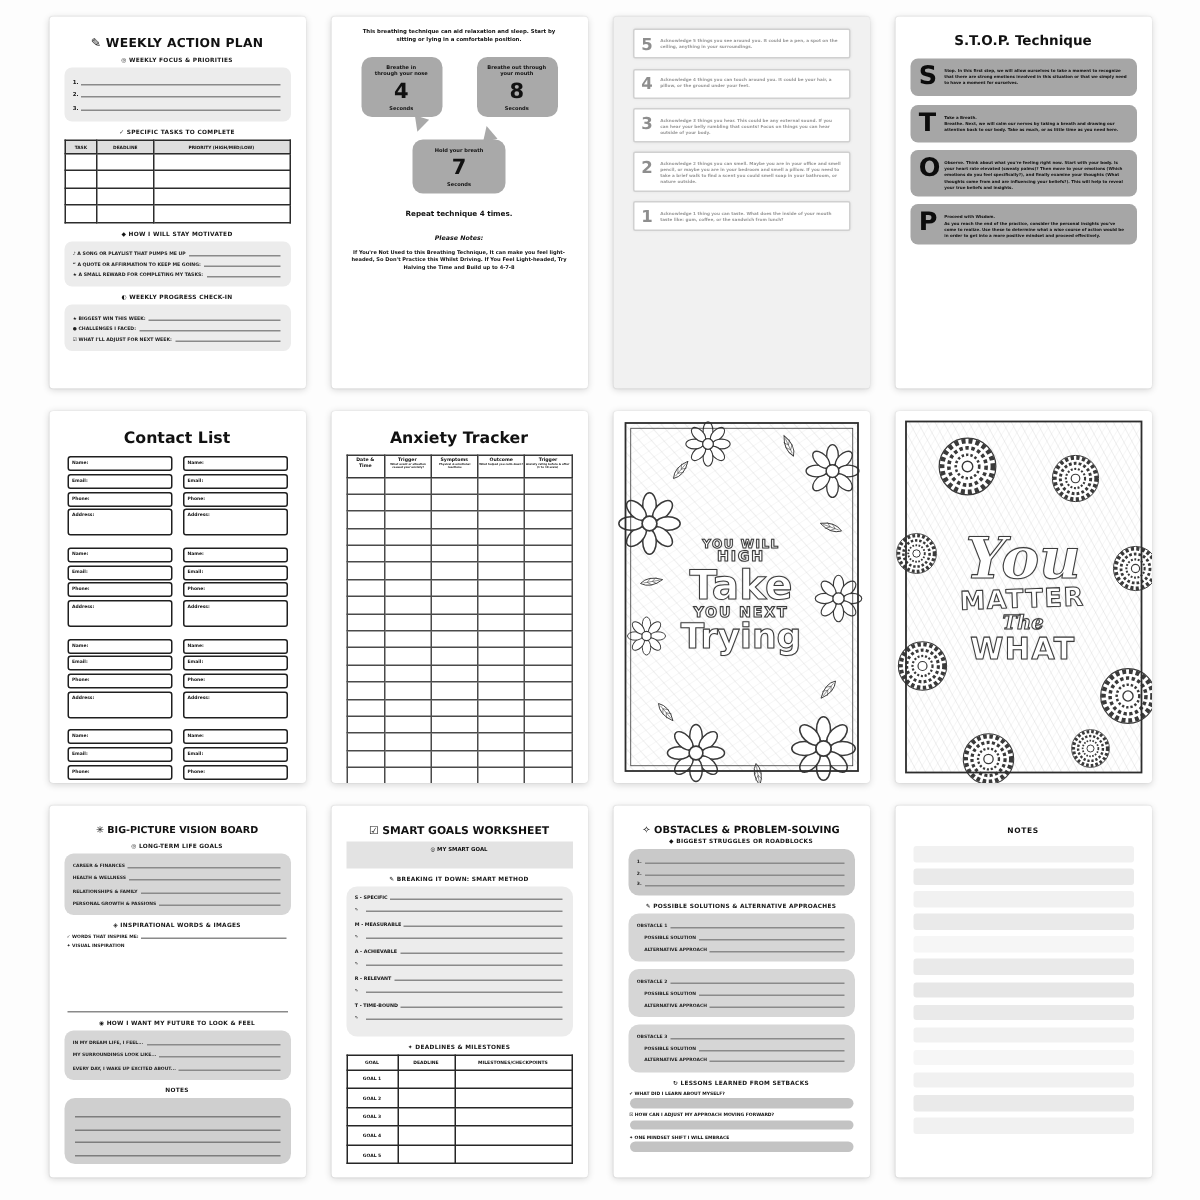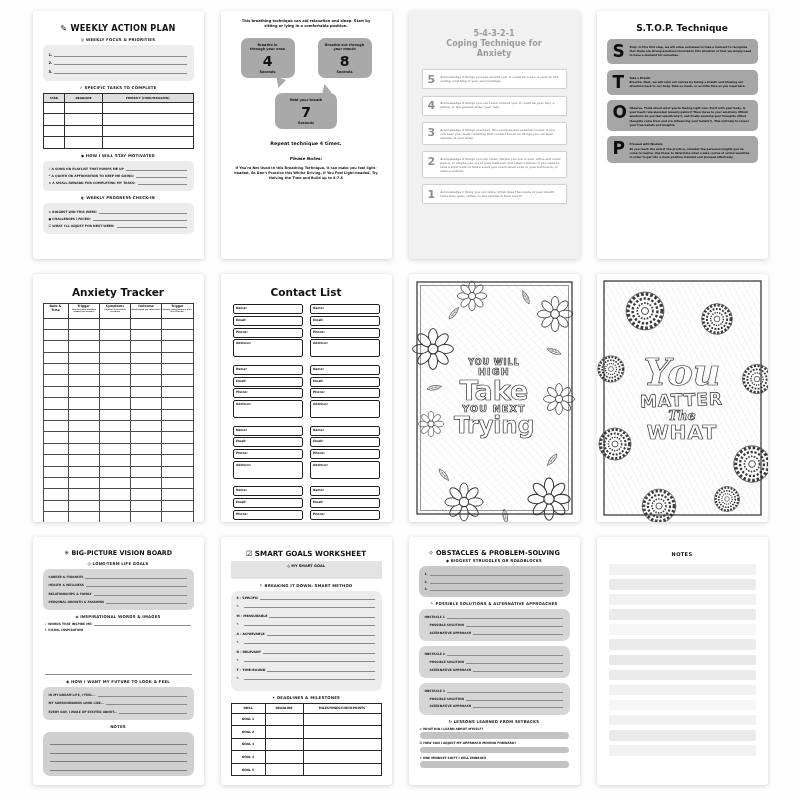--- a/index.html
+++ b/index.html
@@ -238,23 +238,20 @@
         <div class="bnum">7</div>
         <div class="bsec">Seconds</div>
       </div>
     </div>
     <p class="p2-repeat">Repeat technique 4 times.</p>
     <p class="p2-pn">Please Notes:</p>
     <p class="p2-body">If You're Not Used to this Breathing Technique, It can make you feel light-headed, So Don't Practice this Whilst Driving. If You Feel Light-headed, Try Halving the Time and Build up to 4-7-8</p>
   </section>
 
   <section class="sheet p3">
-    <h1 class="p3-title">5-4-3-2-1
-Coping Technique for
-Anxiety</h1>
     <div>
         <div class="p3-item">
         <span class="p3-num">5</span>
         <span class="p3-text">Acknowledge 5 things you see around you. It could be a pen, a spot on the ceiling, anything in your surroundings.</span>
       </div>
         <div class="p3-item">
         <span class="p3-num">4</span>
         <span class="p3-text">Acknowledge 4 things you can touch around you. It could be your hair, a pillow, or the ground under your feet.</span>
       </div>
         <div class="p3-item">
@@ -285,20 +282,74 @@
 Breathe. Next, we will calm our nerves by taking a breath and drawing our attention back to our body. Take as much, or as little time as you need here.</span>
       </div>
         <div class="stop">
         <span class="ltr">O</span>
         <span class="txt">Observe. Think about what you're feeling right now. Start with your body. Is your heart rate elevated (sweaty palms)? Then move to your emotions (Which emotions do you feel specifically?), and finally examine your thoughts (What thoughts come from and are influencing your beliefs?). This will help to reveal your true beliefs and insights.</span>
       </div>
         <div class="stop">
         <span class="ltr">P</span>
         <span class="txt">Proceed with Wisdom.
 As you reach the end of the practice, consider the personal insights you've come to realize. Use these to determine what a wise course of action would be in order to get into a more positive mindset and proceed effectively.</span>
+      </div>
+      </div>
+  </section>
+
+  <section class="sheet">
+    <h1 class="p5-title">Contact List</h1>
+    <div class="cl-grid">
+        <div class="ccard">
+        <div class="cc-field">Name:</div>
+        <div class="cc-field">Email:</div>
+        <div class="cc-field">Phone:</div>
+        <div class="cc-field addr">Address:</div>
+      </div>
+        <div class="ccard">
+        <div class="cc-field">Name:</div>
+        <div class="cc-field">Email:</div>
+        <div class="cc-field">Phone:</div>
+        <div class="cc-field addr">Address:</div>
+      </div>
+        <div class="ccard">
+        <div class="cc-field">Name:</div>
+        <div class="cc-field">Email:</div>
+        <div class="cc-field">Phone:</div>
+        <div class="cc-field addr">Address:</div>
+      </div>
+        <div class="ccard">
+        <div class="cc-field">Name:</div>
+        <div class="cc-field">Email:</div>
+        <div class="cc-field">Phone:</div>
+        <div class="cc-field addr">Address:</div>
+      </div>
+        <div class="ccard">
+        <div class="cc-field">Name:</div>
+        <div class="cc-field">Email:</div>
+        <div class="cc-field">Phone:</div>
+        <div class="cc-field addr">Address:</div>
+      </div>
+        <div class="ccard">
+        <div class="cc-field">Name:</div>
+        <div class="cc-field">Email:</div>
+        <div class="cc-field">Phone:</div>
+        <div class="cc-field addr">Address:</div>
+      </div>
+        <div class="ccard">
+        <div class="cc-field">Name:</div>
+        <div class="cc-field">Email:</div>
+        <div class="cc-field">Phone:</div>
+        <div class="cc-field addr">Address:</div>
+      </div>
+        <div class="ccard">
+        <div class="cc-field">Name:</div>
+        <div class="cc-field">Email:</div>
+        <div class="cc-field">Phone:</div>
+        <div class="cc-field addr">Address:</div>
       </div>
       </div>
   </section>
 
   <section class="sheet">
     <h1 class="p6-title">Anxiety Tracker</h1>
     <table class="ax">
       <colgroup>
           <col class="c1">
           <col>
@@ -453,74 +504,20 @@
           </tr>
           <tr>
             <td></td>
             <td></td>
             <td></td>
             <td></td>
             <td></td>
           </tr>
         </tbody>
     </table>
-  </section>
-
-  <section class="sheet">
-    <h1 class="p5-title">Contact List</h1>
-    <div class="cl-grid">
-        <div class="ccard">
-        <div class="cc-field">Name:</div>
-        <div class="cc-field">Email:</div>
-        <div class="cc-field">Phone:</div>
-        <div class="cc-field addr">Address:</div>
-      </div>
-        <div class="ccard">
-        <div class="cc-field">Name:</div>
-        <div class="cc-field">Email:</div>
-        <div class="cc-field">Phone:</div>
-        <div class="cc-field addr">Address:</div>
-      </div>
-        <div class="ccard">
-        <div class="cc-field">Name:</div>
-        <div class="cc-field">Email:</div>
-        <div class="cc-field">Phone:</div>
-        <div class="cc-field addr">Address:</div>
-      </div>
-        <div class="ccard">
-        <div class="cc-field">Name:</div>
-        <div class="cc-field">Email:</div>
-        <div class="cc-field">Phone:</div>
-        <div class="cc-field addr">Address:</div>
-      </div>
-        <div class="ccard">
-        <div class="cc-field">Name:</div>
-        <div class="cc-field">Email:</div>
-        <div class="cc-field">Phone:</div>
-        <div class="cc-field addr">Address:</div>
-      </div>
-        <div class="ccard">
-        <div class="cc-field">Name:</div>
-        <div class="cc-field">Email:</div>
-        <div class="cc-field">Phone:</div>
-        <div class="cc-field addr">Address:</div>
-      </div>
-        <div class="ccard">
-        <div class="cc-field">Name:</div>
-        <div class="cc-field">Email:</div>
-        <div class="cc-field">Phone:</div>
-        <div class="cc-field addr">Address:</div>
-      </div>
-        <div class="ccard">
-        <div class="cc-field">Name:</div>
-        <div class="cc-field">Email:</div>
-        <div class="cc-field">Phone:</div>
-        <div class="cc-field addr">Address:</div>
-      </div>
-      </div>
   </section>
 
   <section class="sheet color-sheet">
     <svg class="color-svg" viewBox="0 0 171 248" xmlns="http://www.w3.org/2000/svg">
       <defs>
         <pattern id="h1" width="6" height="6" patternUnits="userSpaceOnUse" patternTransform="rotate(48)">
             <path d="M0 0H6" stroke="#b9b9b9" stroke-width="0.55"></path>
           </pattern>
         <pattern id="h2" width="5" height="5" patternUnits="userSpaceOnUse" patternTransform="rotate(-33)">
             <path d="M0 0H5" stroke="#cdcdcd" stroke-width="0.45"></path>

